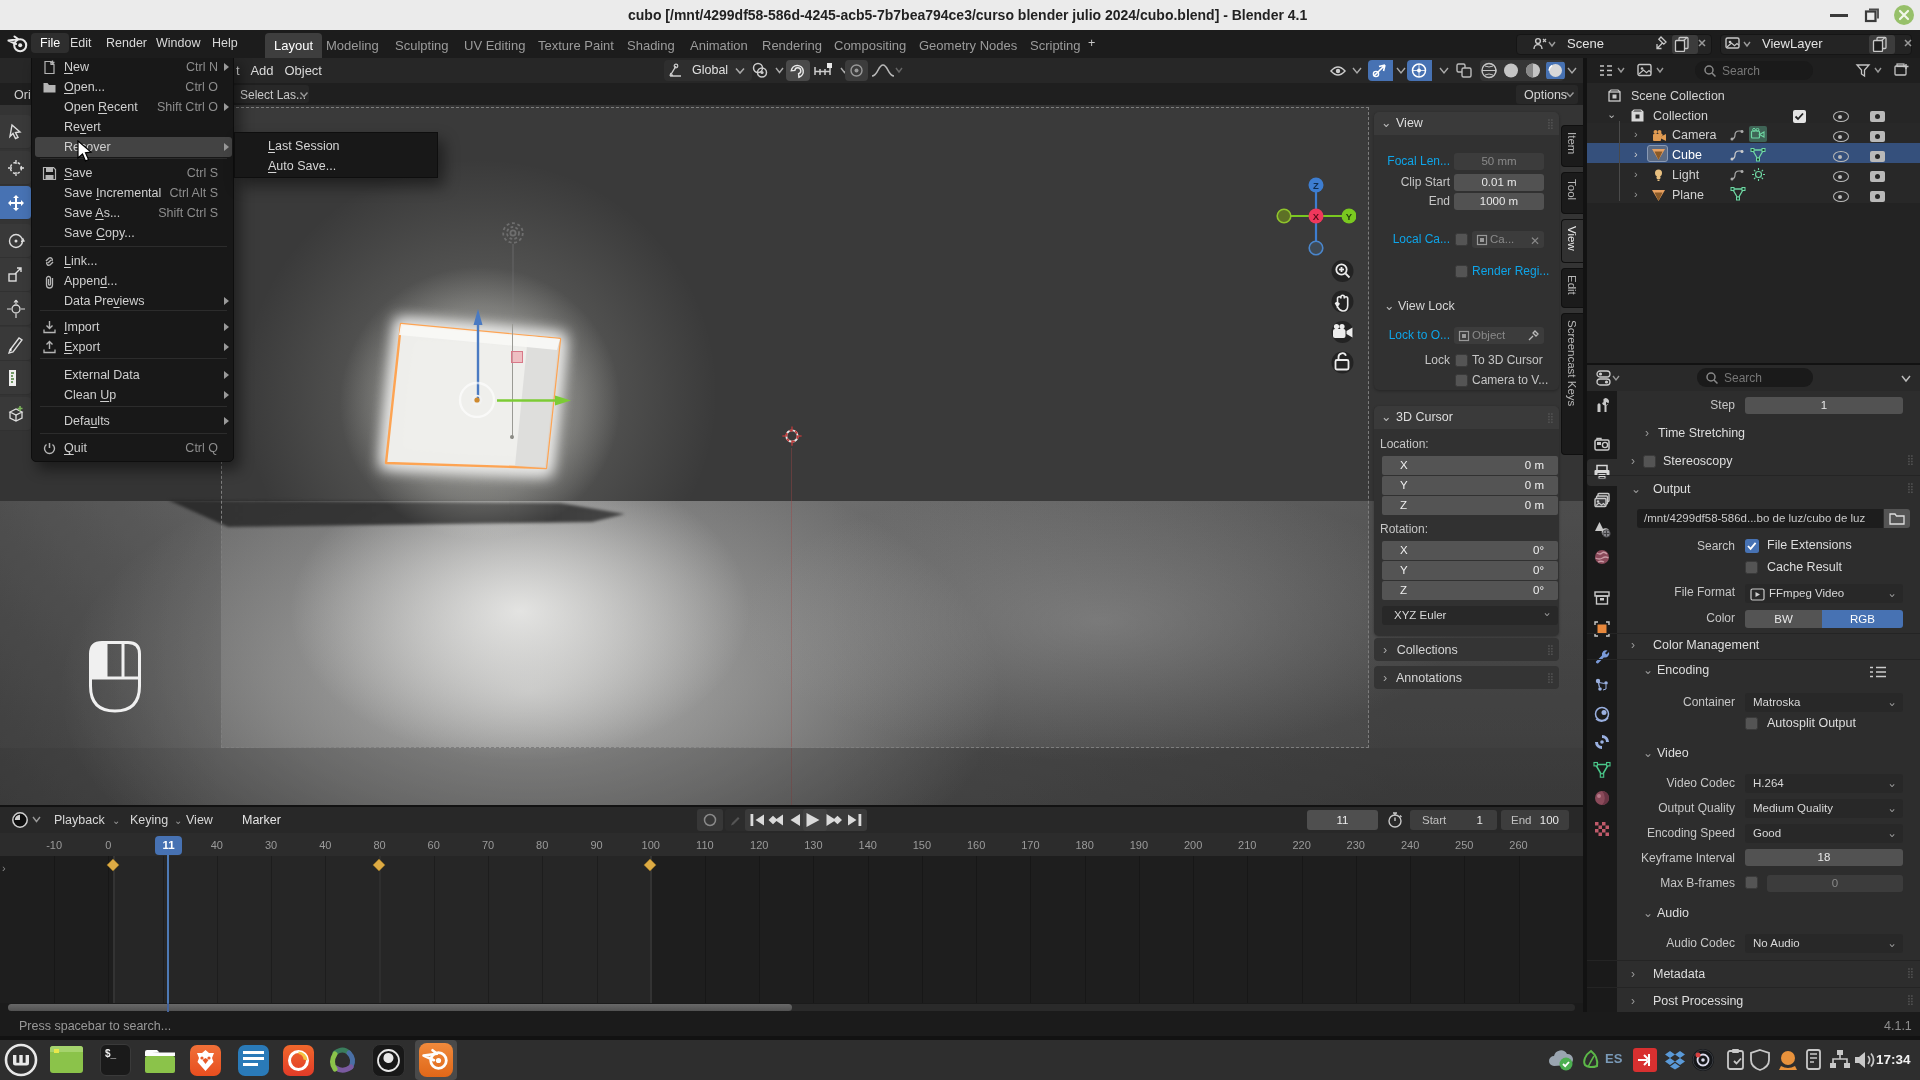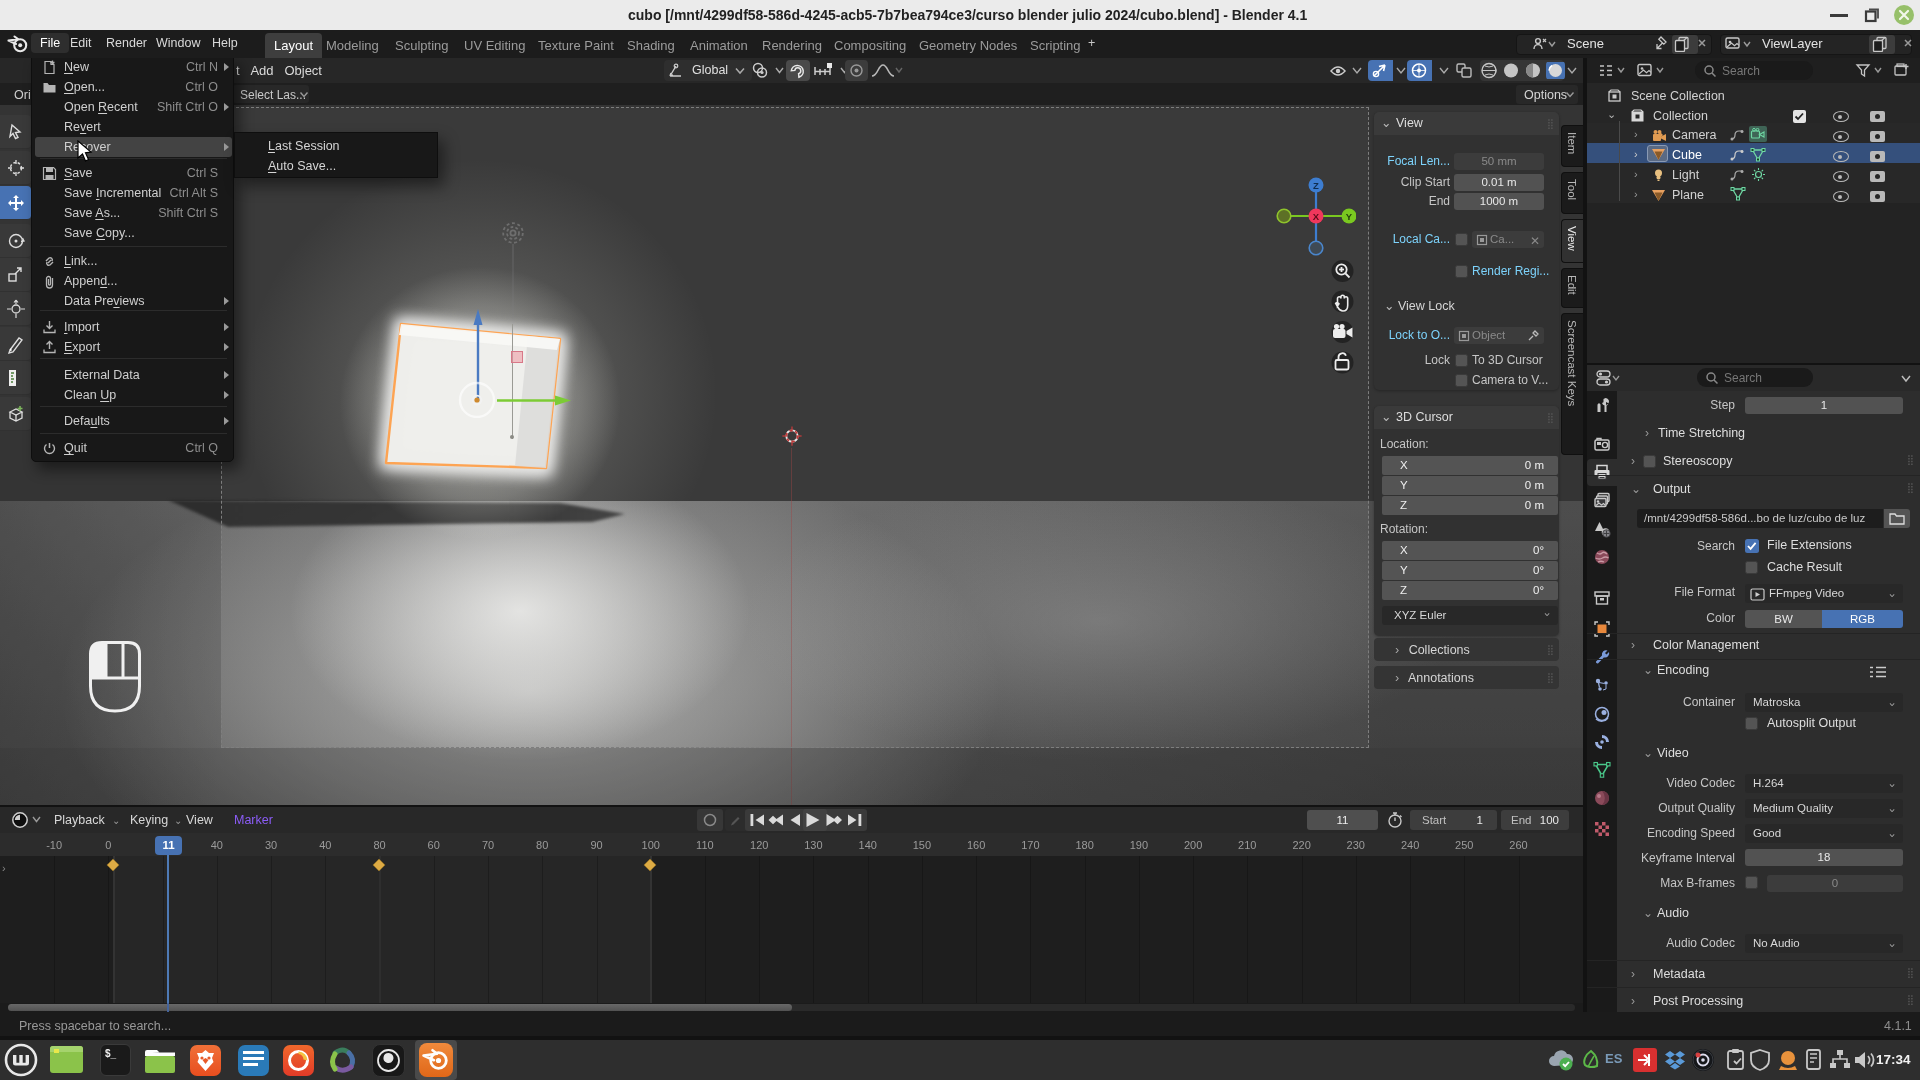--- a/index.html
+++ b/index.html
@@ -30,31 +30,31 @@
 u{text-decoration-thickness:1px;text-underline-offset:2px}
 
 #npan .pan{position:absolute;background:#313131;border-radius:5px;box-shadow:0 1px 3px rgba(0,0,0,0.3)}
 #npan .phead{position:absolute;height:23px;background:#3a3a3a;border-radius:5px 5px 0 0;color:#dedede;font-size:12.5px;line-height:23px}
 #npan .phead b{font-weight:normal;margin-left:22px}
 #npan .phead .car{position:absolute;left:7px;color:#bbb}
 #npan .dots{position:absolute;right:5px;color:#555;font-size:10px}
 #npan .phead2{position:absolute;color:#d5d5d5;font-size:12.5px}
 #npan .phead2 .car{color:#bbb}
 .plab{position:absolute;color:#c6c6c6;font-size:12px;text-align:right}
-.plab.dis{color:#7dd3fc}
+.plab.dis{color:#0ea5e9}
 .pfield{position:absolute;height:17px;background:#525252;border-radius:3px;color:#e8e8e8;font-size:11.5px;text-align:center;line-height:17px}
 .pfield.dis{background:#3c3c3c;color:#8a8a8a}
 .cbox{position:absolute;width:13px;height:13px;background:#545454;border-radius:2.5px;border:1px solid #3a3a3a}
 .dis2{color:#8a8a8a}
 .vrow{position:absolute;width:176px;height:19px;background:#545454;border-radius:2px;font-size:11.5px;color:#efefef;line-height:19px}
 .vrow span{margin-left:18px}
 .vrow i{font-style:normal;position:absolute;right:14px}
 .drop{position:absolute;height:19px;background:#282828;border-radius:3px;font-size:11.5px;color:#d8d8d8;line-height:19px;padding-left:12px}
 .drop .dar{position:absolute;right:6px;top:-3px;color:#999}
-.pan2{position:absolute;background:#343434;border-radius:4px;color:#d5d5d5;font-size:12.5px;line-height:24px;padding-left:21px}
+.pan2{position:absolute;background:#343434;border-radius:4px;color:#d5d5d5;font-size:12.5px;line-height:24px;padding-left:9px}
 .pan2 .car2{color:#aaa;margin-right:6px}
 .vtab{position:absolute;left:1561px;width:22px;background:rgba(24,24,24,0.85);border:1px solid #101010;border-right:none;border-radius:4px 0 0 4px;color:#b8b8b8}
 .vtab.on{background:#313131;color:#e8e8e8}
 .vtab span{position:absolute;left:4px;top:6px;font-size:11.5px;writing-mode:vertical-rl;white-space:nowrap}
 
 .r-eye{position:absolute;left:246px;width:16px;height:16px}
 .r-eye:before{content:"";position:absolute;left:0;top:3px;width:14px;height:9px;border:1.4px solid #b9b9b9;border-radius:50%}
 .r-eye:after{content:"";position:absolute;left:5px;top:6.5px;width:4px;height:4px;background:#b9b9b9;border-radius:50%}
 .r-cam{position:absolute;left:283px;width:17px;height:16px}
 .r-cam:before{content:"";position:absolute;left:0;top:3px;width:15px;height:11px;background:#b9b9b9;border-radius:2px}
@@ -865,21 +865,21 @@
     <svg class="abs" style="left:10px;top:4px" width="34" height="18" viewBox="0 0 34 18">
       <circle cx="10" cy="9" r="7.2" fill="#0e0e0e" stroke="#d0d0d0" stroke-width="1.5"></circle>
       <path d="M10 9 V3.8 A5.2 5.2 0 0 0 4.8 9 z" fill="#d0d0d0"></path>
       <path d="M23 6 l3.5 4.5 3.5-4.5" fill="none" stroke="#999" stroke-width="1.4"></path>
     </svg>
     <div class="txt" style="left:54px;top:6px;color:#d8d8d8">Playback</div>
       <div class="txt" style="left:112px;top:8px;color:#999;font-size:10px">⌄</div>
     <div class="txt" style="left:130px;top:6px;color:#d8d8d8">Keying</div>
       <div class="txt" style="left:174px;top:8px;color:#999;font-size:10px">⌄</div>
     <div class="txt" style="left:186px;top:6px;color:#d8d8d8">View</div>
-    <div class="txt" style="left:234px;top:6px;color:#8b5cf6">Marker</div>
+    <div class="txt" style="left:242px;top:6px;color:#e5e5e5">Marker</div>
     <div class="abs" style="left:697px;top:2px;width:26px;height:22px;background:#373737;border-radius:3px"></div>
     <div class="abs" style="left:725px;top:2px;width:24px;height:22px;background:#2c2c2c;border-radius:3px"></div>
     <svg class="abs" style="left:700px;top:5px" width="48" height="16" viewBox="0 0 48 16">
       <circle cx="10" cy="8" r="5.5" fill="none" stroke="#8a8a8a" stroke-width="1.5"></circle>
       <path d="M32 11 l6-6 1.5 1.5 -6 6 -2.5 1 z" fill="#555"></path>
     </svg>
     <div class="abs" style="left:745px;top:2px;width:122px;height:22px;background:#3a3a3a;border-radius:3px"></div>
     <div class="abs" style="left:803px;top:2px;width:24px;height:22px;background:#424242;border-radius:3px"></div>
     <svg class="abs" style="left:748px;top:5px" width="116" height="16" viewBox="0 0 116 16">
       <g fill="#dadada">

